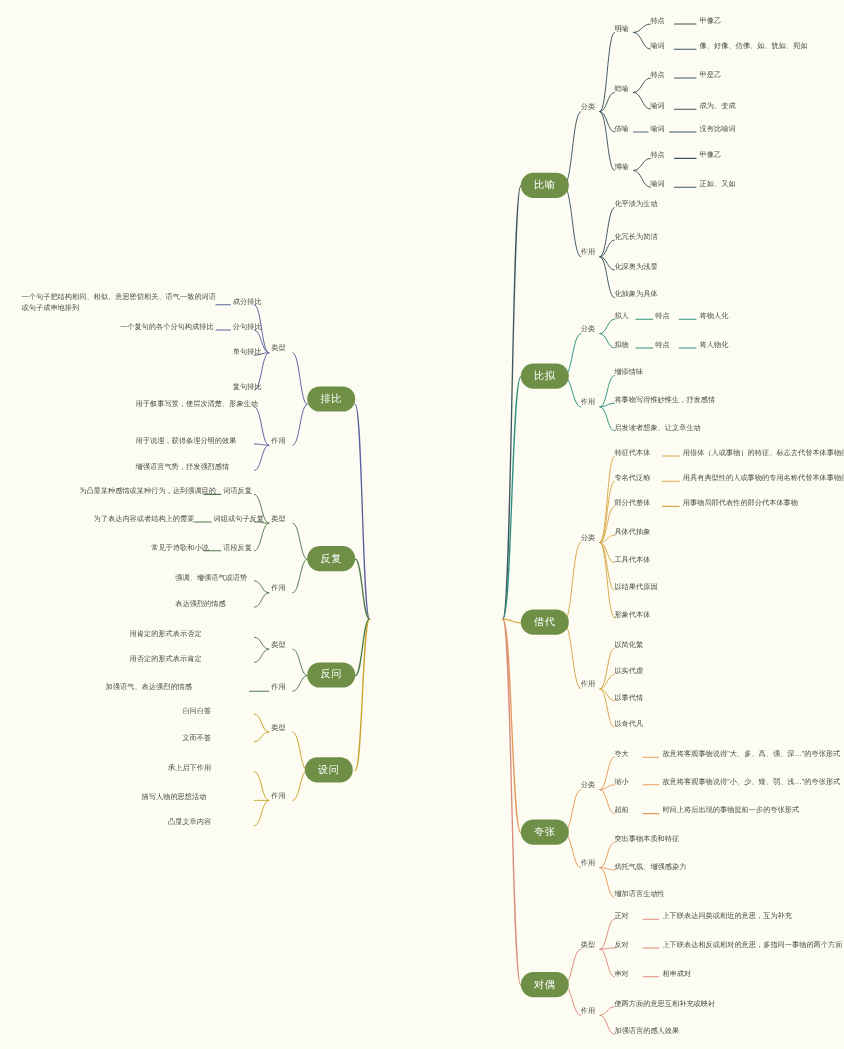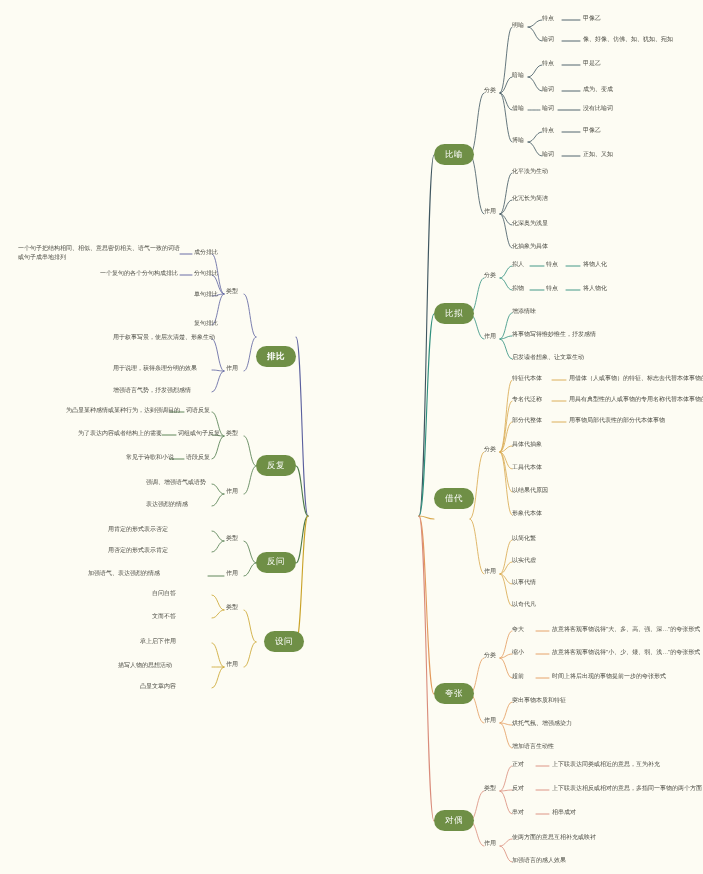--- a/index.html
+++ b/index.html
@@ -235,21 +235,21 @@
   <div class="node leaf-text" style="left:583px; top:261px;">将物人化</div>
 
   <div class="node lvl3-node" style="left:512px; top:285px;">拟物</div>
   <div class="node lvl4-node" style="left:546px; top:285px;">特点</div>
   <div class="node leaf-text" style="left:583px; top:285px;">将人物化</div>
 
   <div class="node leaf-text" style="left:512px; top:308px;">增添情味</div>
   <div class="node leaf-text" style="left:512px; top:331px;">将事物写得惟妙惟生，抒发感情</div>
   <div class="node leaf-text" style="left:512px; top:354px;">启发读者想象、让文章生动</div>
 
-  <div class="node main-node" style="left:434px; top:488px;">借代</div>
+  <div class="node main-node" style="left:434px; top:508px;">借代</div>
 
   <div class="node lvl2-node" style="left:484px; top:446px;">分类</div>
   <div class="node lvl2-node" style="left:484px; top:568px;">作用</div>
 
   <div class="node lvl3-node" style="left:512px; top:375px;">特征代本体</div>
   <div class="node leaf-text" style="left:569px; top:375px;">用借体（人或事物）的特征、标志去代替本体事物的名称</div>
   <div class="node lvl3-node" style="left:512px; top:396px;">专名代泛称</div>
   <div class="node leaf-text" style="left:569px; top:396px;">用具有典型性的人或事物的专用名称代替本体事物的名称</div>
   <div class="node lvl3-node" style="left:512px; top:417px;">部分代整体</div>
   <div class="node leaf-text" style="left:569px; top:417px;">用事物局部代表性的部分代本体事物</div>
@@ -287,21 +287,21 @@
   <div class="node lvl3-node" style="left:512px; top:761px;">正对</div>
   <div class="node leaf-text" style="left:552px; top:761px;">上下联表达同类或相近的意思，互为补充</div>
   <div class="node lvl3-node" style="left:512px; top:785px;">反对</div>
   <div class="node leaf-text" style="left:552px; top:785px;">上下联表达相反或相对的意思，多指同一事物的两个方面</div>
   <div class="node lvl3-node" style="left:512px; top:809px;">串对</div>
   <div class="node leaf-text" style="left:552px; top:809px;">相串成对</div>
 
   <div class="node leaf-text" style="left:512px; top:834px;">使两方面的意思互相补充或映衬</div>
   <div class="node leaf-text" style="left:512px; top:857px;">加强语言的感人效果</div>
 
-  <div class="node main-node" style="left:256px; top:346px;font-weight:bold;">排比</div>
+  <div class="node main-node" style="left:256px; top:322px;">排比</div>
 
   <div class="node lvl2-node" style="left:226px; top:288px;">类型</div>
   <div class="node lvl2-node" style="left:226px; top:365px;">作用</div>
 
   <div class="node lvl3-node" style="left:194px; top:249px;">成分排比</div>
   <div class="node leaf-text wrap2" style="left:18px; top:244px; width:166px; text-align:left;">一个句子把结构相同、相似、意思密切相关、语气一致的词语或句子成串地排列</div>
 
   <div class="node lvl3-node" style="left:194px; top:270px;">分句排比</div>
   <div class="node leaf-text" style="left:100px; top:270px;">一个复句的各个分句构成排比</div>
 
@@ -331,21 +331,21 @@
 
   <div class="node main-node" style="left:256px; top:552px;font-family:Liberation Mono, monospace;">反问</div>
 
   <div class="node lvl2-node" style="left:226px; top:535px;">类型</div>
   <div class="node lvl2-node" style="left:226px; top:570px;">作用</div>
 
   <div class="node leaf-text" style="left:108px; top:526px;">用肯定的形式表示否定</div>
   <div class="node leaf-text" style="left:108px; top:547px;">用否定的形式表示肯定</div>
   <div class="node leaf-text" style="left:88px; top:570px;">加强语气、表达强烈的情感</div>
 
-  <div class="node main-node" style="left:264px; top:631px;">设问</div>
+  <div class="node main-node" style="left:254px; top:631px;">设问</div>
 
   <div class="node lvl2-node" style="left:226px; top:604px;">类型</div>
   <div class="node lvl2-node" style="left:226px; top:661px;">作用</div>
 
   <div class="node leaf-text" style="left:152px; top:590px;">自问自答</div>
   <div class="node leaf-text" style="left:152px; top:613px;">文而不答</div>
   <div class="node leaf-text" style="left:140px; top:638px;">承上启下作用</div>
   <div class="node leaf-text" style="left:118px; top:662px;">描写人物的思想活动</div>
   <div class="node leaf-text" style="left:140px; top:683px;">凸显文章内容</div>
 </div>

